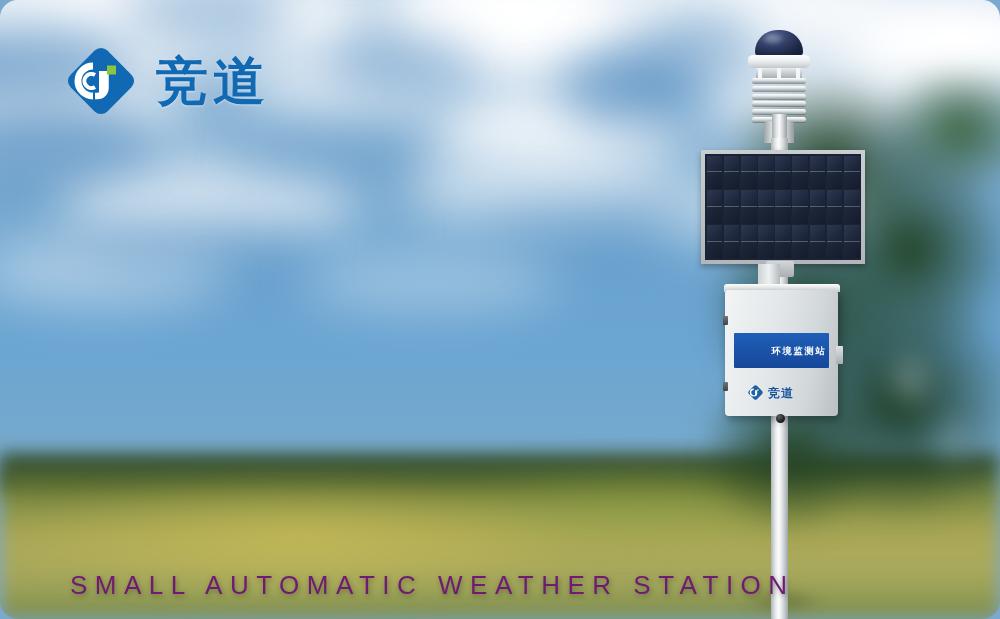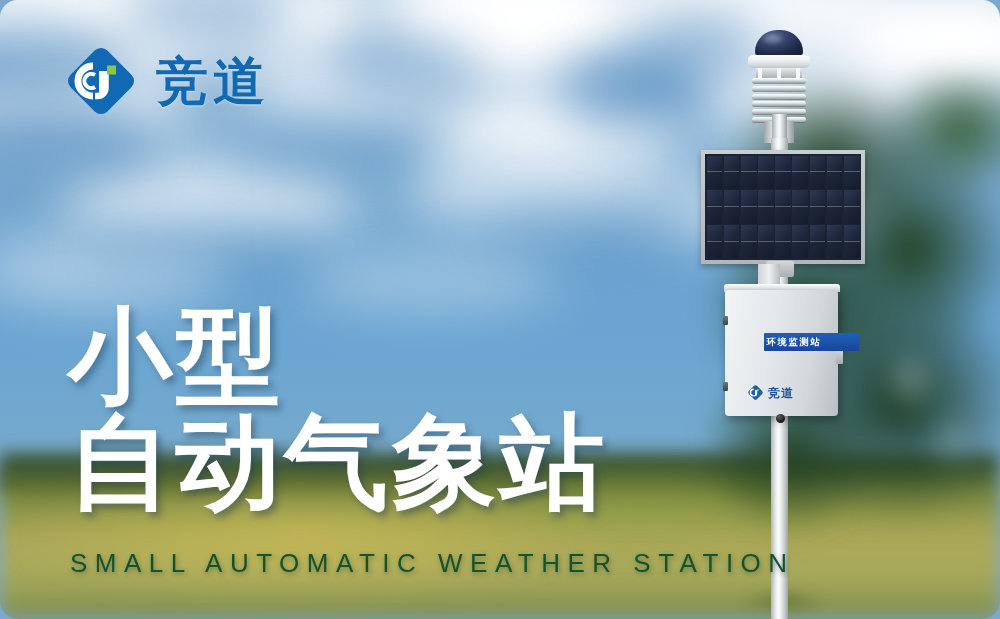--- a/index.html
+++ b/index.html
@@ -127,22 +127,22 @@
     font-size:104px;
     font-weight:700;
     line-height:1.08;
     letter-spacing:4px;
     text-shadow:4px 5px 7px rgba(30,60,80,0.42);
     white-space:nowrap;
   }
   .title-line.second { margin-top:-6px; }
 
   .subtitle {
-    position:absolute; left:70px; top:548px;
-    color:#14532d;
+    position:absolute; left:70px; top:570px;
+    color:#701a75;
     font-size:26px;
     font-weight:400;
     letter-spacing:7.5px;
     white-space:nowrap;
     text-shadow:1px 2px 5px rgba(40,60,30,0.45);
     z-index:40;
   }
 
   
   .station { position:absolute; left:700px; top:28px; width:200px; height:591px; z-index:30; }
@@ -251,25 +251,24 @@
     box-shadow:2px 4px 9px rgba(0,0,0,0.32);
   }
   .box-top {
     position:absolute; left:24px; top:256px;
     width:116px; height:8px;
     background:linear-gradient(180deg,#fbfcfc 0%,#cfd4d7 100%);
     border-radius:3px 3px 0 0;
   }
   .box-banner {
     position:absolute; left:9px; top:43px;
-    width:95px; height:18px;
+    width:95px; height:35px;
     background:linear-gradient(180deg,#1f5fb8 0%,#16479a 100%);
-    display:flex; align-items:center; justify-content:flex-start;
+    display:flex; align-items:center; justify-content:flex-end;
     border-radius:1px;
-    margin-left:30px;
   }
   .box-banner span {
     color:#ffffff;
     font-size:10px;
     font-weight:700;
     letter-spacing:2px;
     white-space:nowrap;
     transform:scale(0.92);
   }
   .box-logo {
@@ -361,24 +360,20 @@
           <path d="M33 33 A7 7 0 1 0 33 45" fill="none" stroke="#ffffff" stroke-width="4"></path>
           <rect x="37" y="29" width="6.5" height="21" fill="#ffffff"></rect>
           <path d="M43.5 29 L43.5 46 A8 8 0 0 1 35.5 54 L33 54" fill="none" stroke="#ffffff" stroke-width="6.5"></path>
           <rect x="45" y="23.5" width="9" height="9" fill="#8cc63f"></rect>
         </g>
       </svg>
     </div>
     <div class="logo-text">竞道</div>
   </div>
 
-  <div class="title-block">
-    <div class="title-line">小型</div>
-    <div class="title-line second">自动气象站</div>
-  </div>
   <div class="subtitle">SMALL AUTOMATIC WEATHER STATION</div>
 
   <div class="station">
 
     <div class="pole-shadow"></div>
 
     <div class="sensor-dome"></div>
     <div class="sensor-cap"></div>
     <div class="sensor-gap">
       <div class="post" style="left:2px;"></div>

